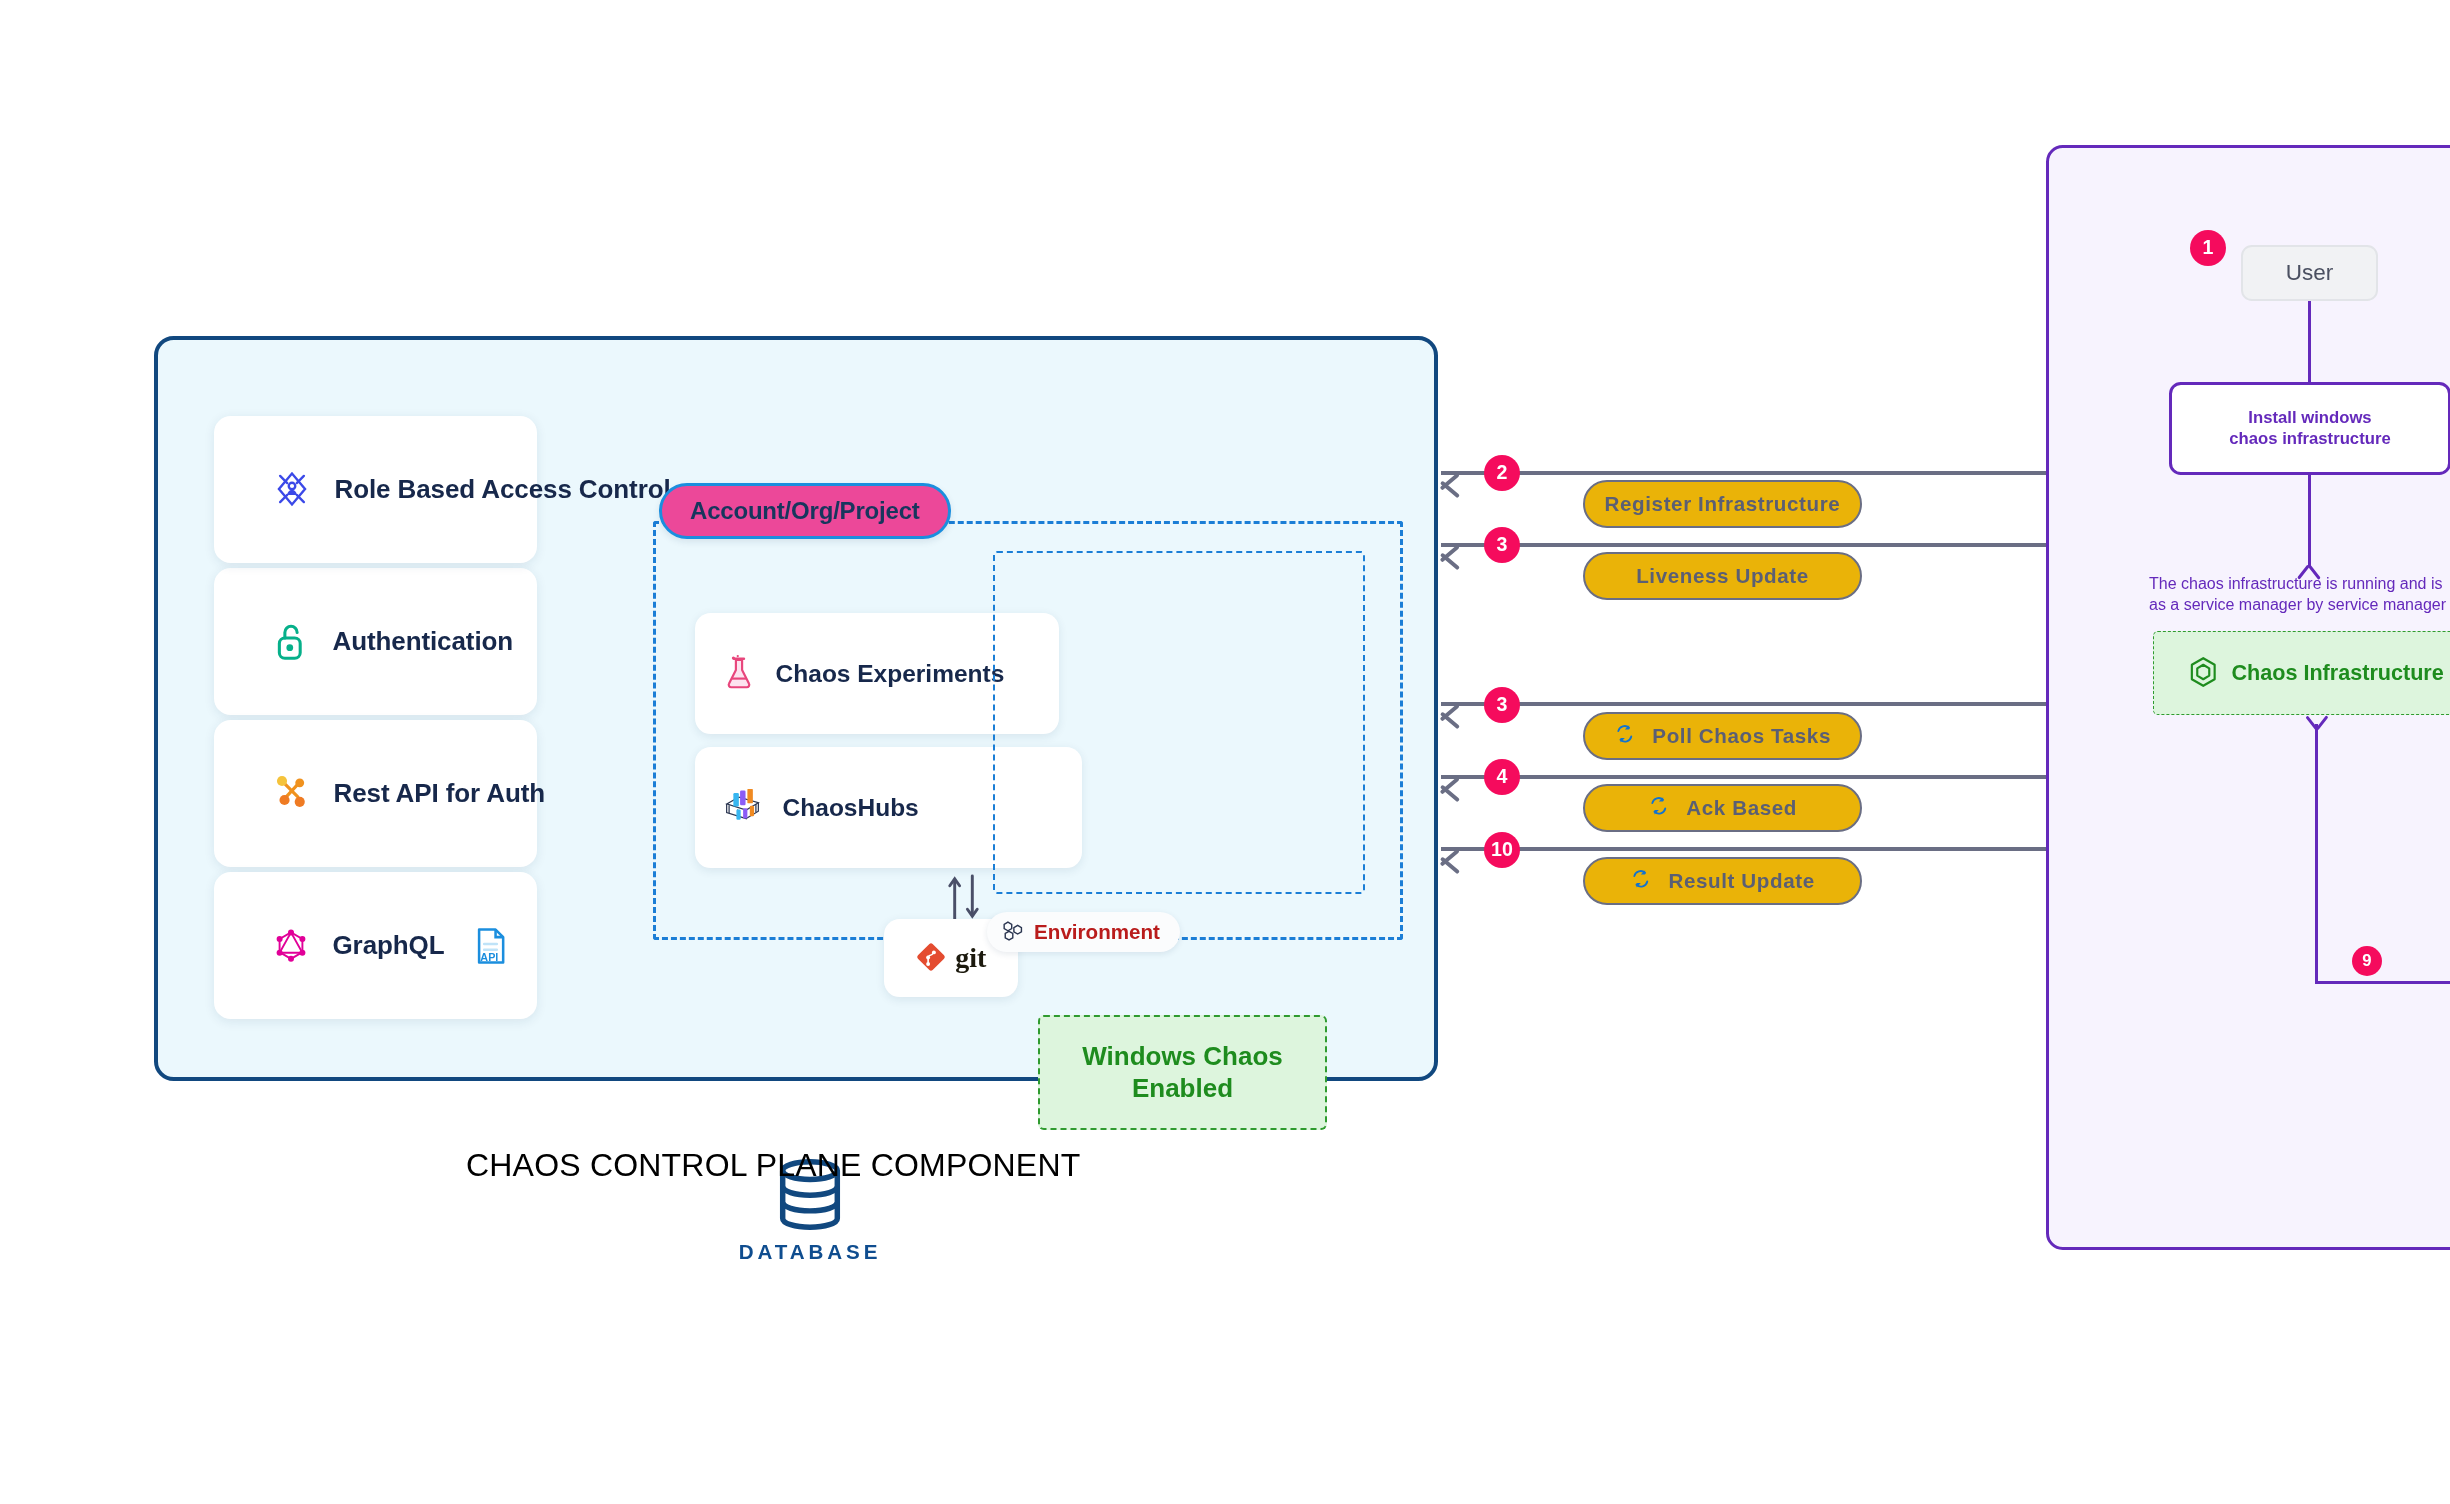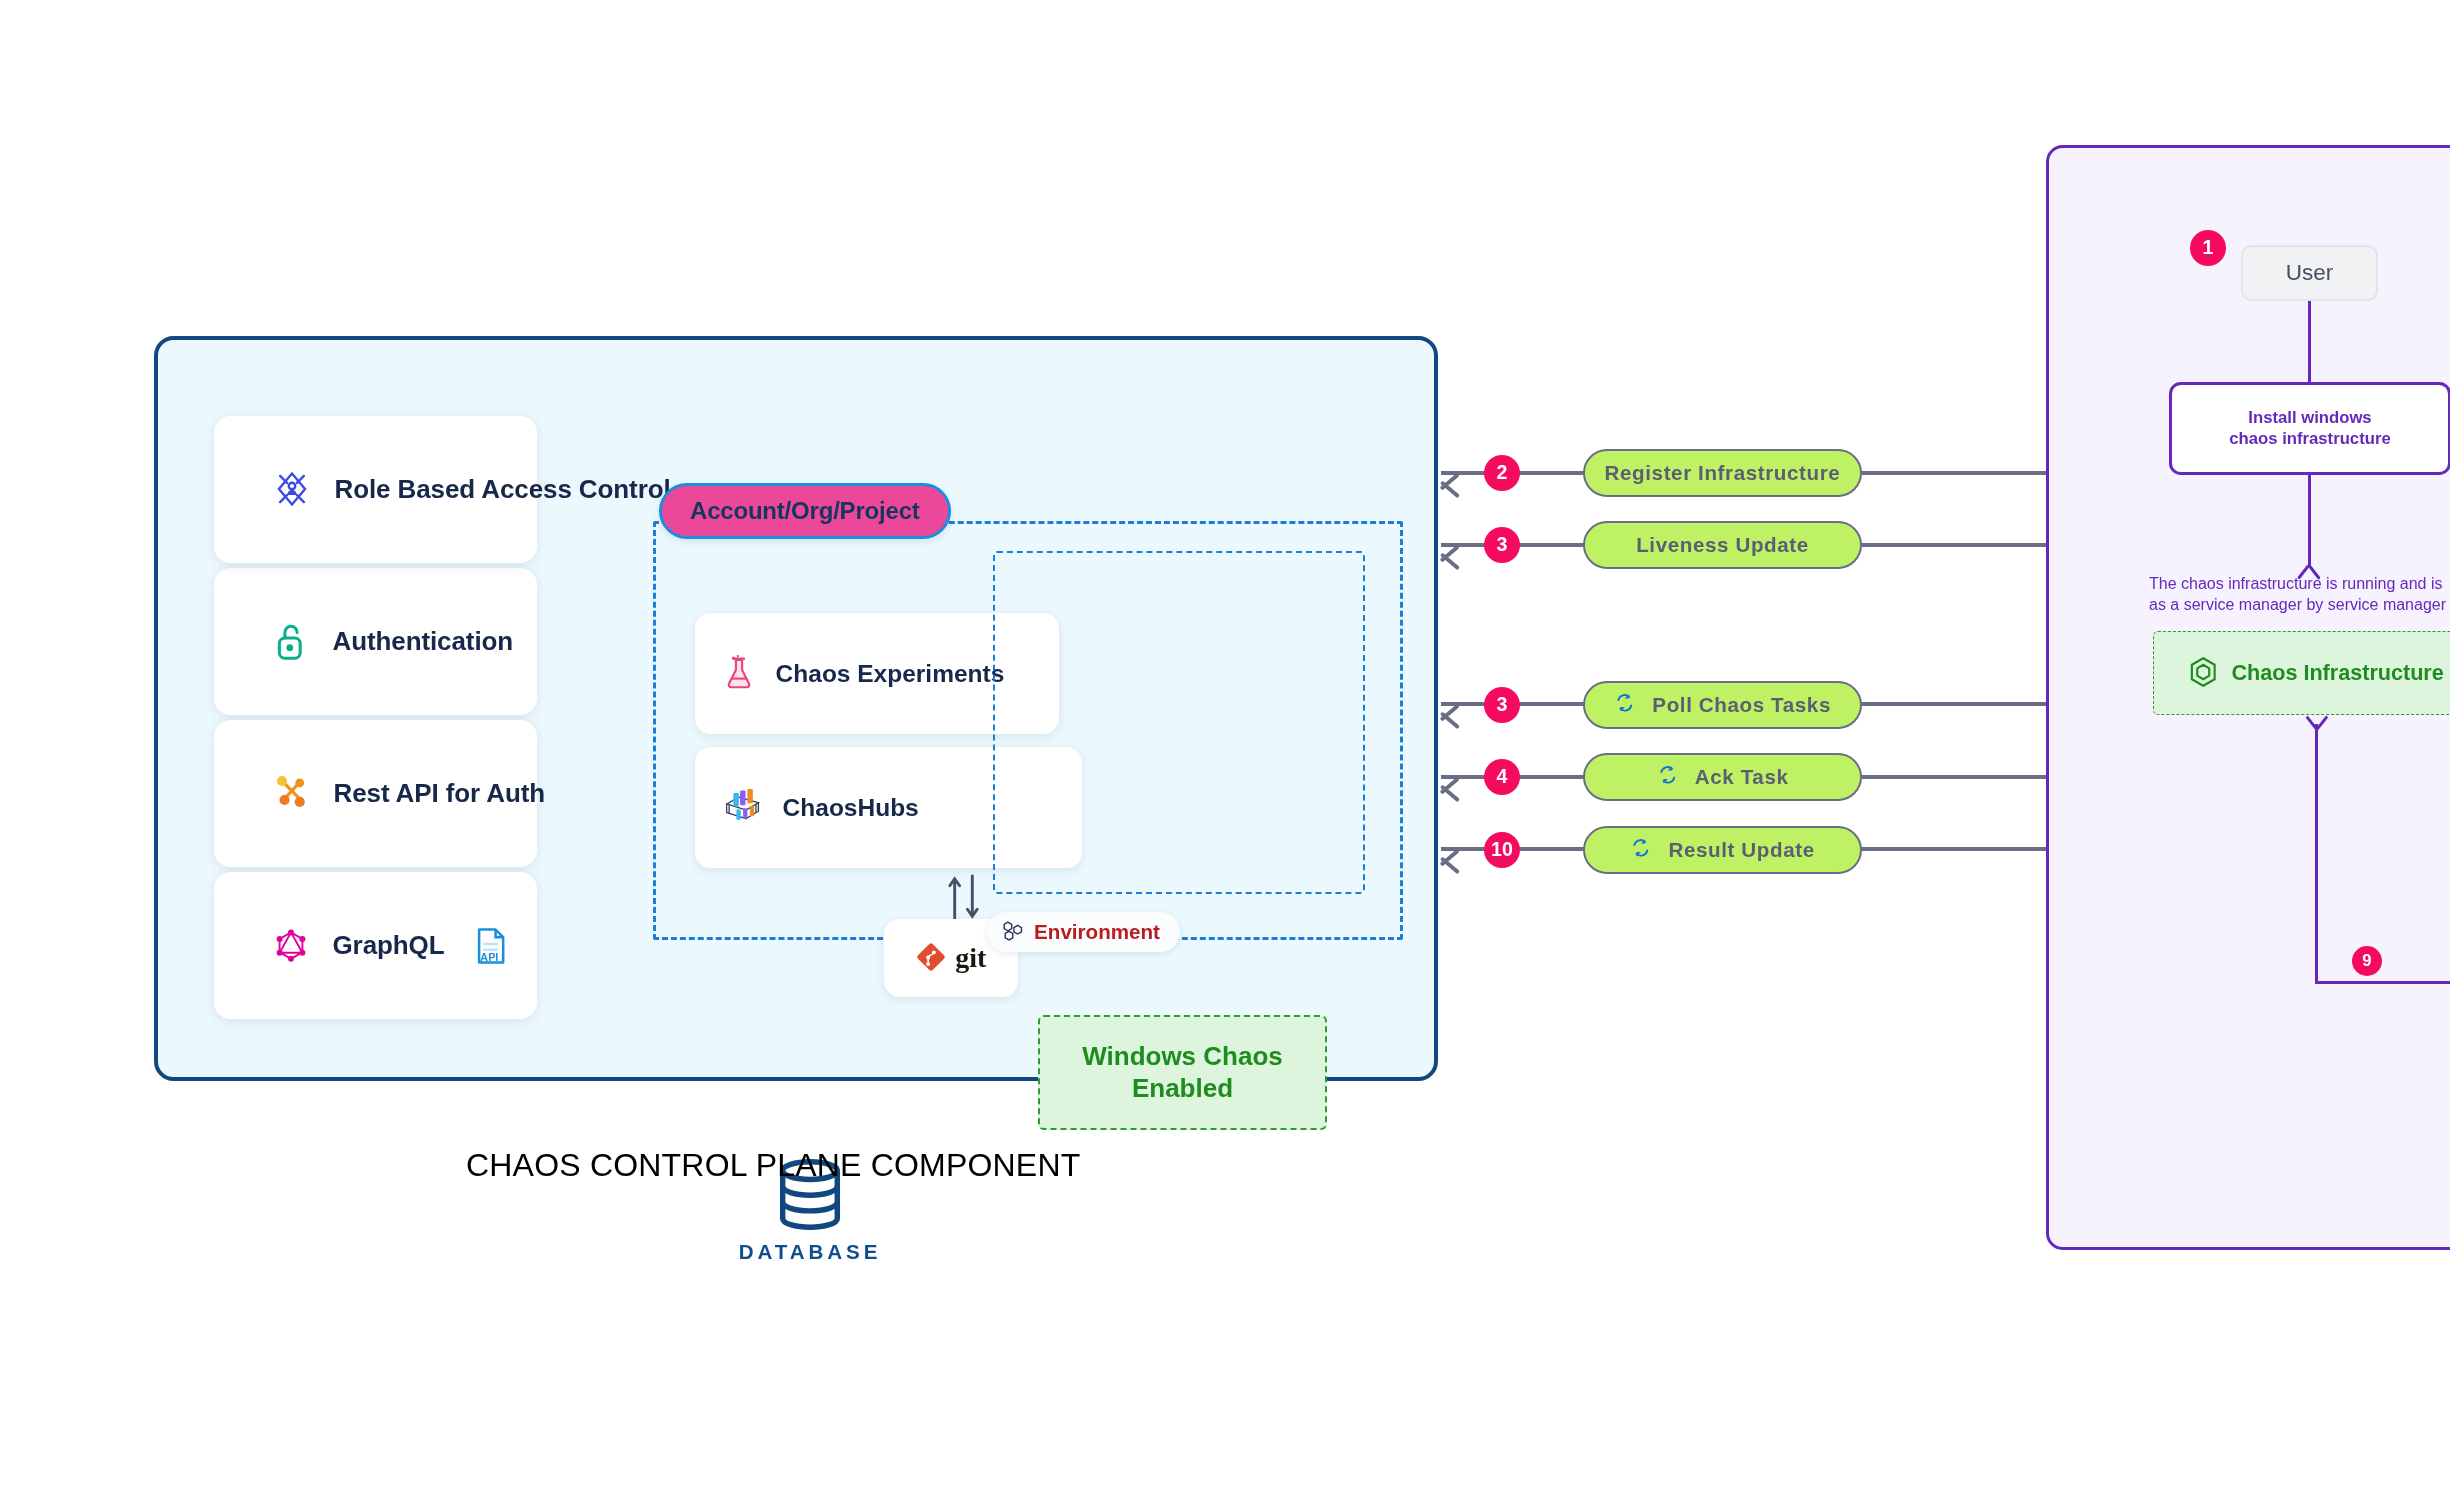--- a/index.html
+++ b/index.html
@@ -110,25 +110,26 @@
   .conn-arrow::after  { top: 15.7px; transform: rotate(-40deg); transform-origin: 0 50%; }
 
   .badge {
     position: absolute; background: #f50b5d; color: #fff;
     border-radius: 50%; display: flex; align-items: center; justify-content: center;
     font-size: 19.6px; font-weight: 700; line-height: 1;
   }
   .badge.r { width: 36px; height: 36px; }
 
   .step-pill {
-    position: absolute; background: #bef264;
+    position: absolute; background: #eab308;
     border: 2.9px solid #6a6e84; border-radius: 49px;
     display: flex; align-items: center; justify-content: center; gap: 16.7px;
     font-size: 20.6px; font-weight: 700; color: #5b5f74; letter-spacing: 0.6px;
     white-space: nowrap;
+    margin-top: 31px;
   }
 
   
   .ep-panel {
     position: absolute; left: 2046px; top: 145px;
     width: 1602px; height: 1105px;
     background: #f7f3fe; border: 3.4px solid #6429bb; border-radius: 16.7px;
   }
   .user-box {
     position: absolute; left: 2241px; top: 245px;
@@ -397,21 +398,21 @@
       <span>
         <svg width="21.6" height="21.6" viewBox="0 0 40 40">
             <g fill="none" stroke="#1273d0" stroke-width="3.4" stroke-linecap="round">
               <path d="M8 15a12 12 0 0 1 20-6"></path>
               <path d="M32 25a12 12 0 0 1-20 6"></path>
             </g>
             <path d="M28 4v8h-8z" fill="#1273d0"></path>
             <path d="M12 36v-8h8z" fill="#1273d0"></path>
           </svg>
       </span>
-      <span>Ack Task</span>
+      <span>Ack Based</span>
     </div>
   </div>
 
   <div>
     <div class="conn-line" style="left:1441px; top:847px; width:608px;"></div>
     <div class="conn-arrow" style="left:1441px; top:847px;"></div>
     <div class="badge r" style="left:1484px; top:832px;">10</div>
     <div class="step-pill" style="left:1583px; top:826px; width:279px; height:48px;text-align:center;">
       <span>
         <svg width="21.6" height="21.6" viewBox="0 0 40 40">

